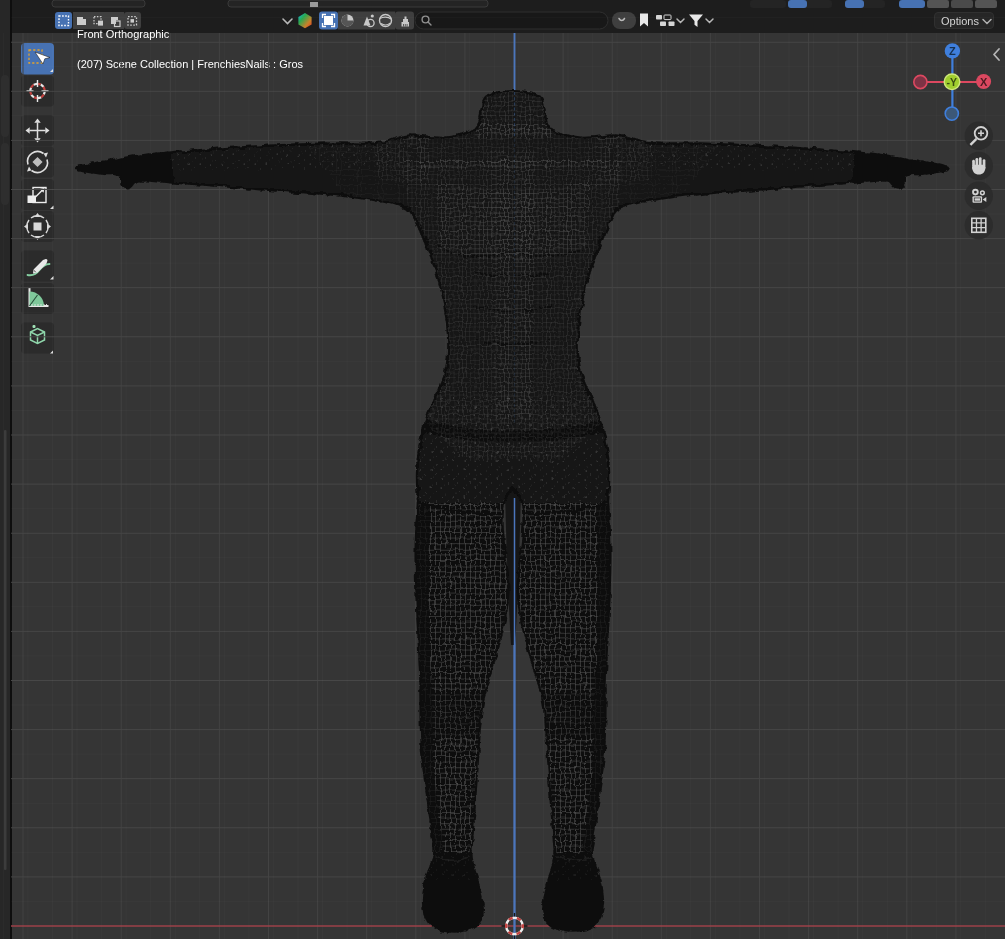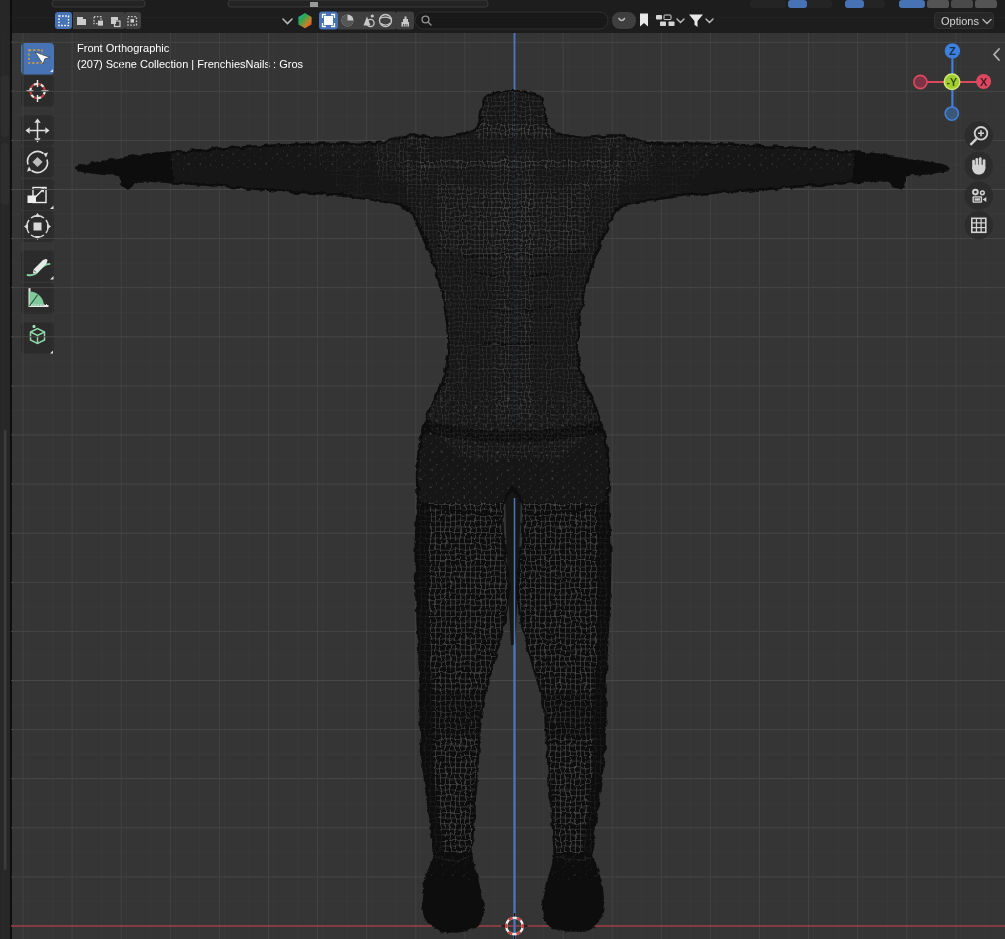--- a/index.html
+++ b/index.html
@@ -176,21 +176,21 @@
 </g>
 
 <g transform="translate(37.5,338)">
  <path d="M-7 -6l7 -3.5l7 3.5v8l-7 3.5l-7 -3.5z" fill="none" stroke="#8fd6ab" stroke-width="1.5"></path>
  <path d="M-7 -6l7 3.5l7 -3.5M0 -2.5V5.5" fill="none" stroke="#8fd6ab" stroke-width="1.5"></path>
  <path d="M-5 -11.5h3M-3.5 -13v3" stroke="#9fe0b5" stroke-width="1.8"></path>
  <path d="M12.5 15.5l3-3v3z" fill="#dfdfdf"></path>
 </g>
 </svg>
 
-<div class="txt" style="left:77px;top:42px;color:#ffffff">Front Orthographic</div>
+<div class="txt" style="left:77px;top:28px;color:#ffffff">Front Orthographic</div>
 <div class="txt" style="left:77px;top:58px;color:#ffffff">(207) Scene Collection | FrenchiesNails : Gros</div>
 
 <svg class="abs" style="left:0;top:0" width="1005" height="939" viewBox="0 0 1005 939">
 <defs>
 <pattern id="mesh" width="4.2" height="4.6" patternUnits="userSpaceOnUse">
  <rect width="4.2" height="4.6" fill="none"></rect>
  <path d="M0 0H4.2M0 0V4.6" stroke="#6f6f6f" stroke-width="0.9" fill="none"></path>
 </pattern>
 <pattern id="meshleg" width="5.0" height="5.6" patternUnits="userSpaceOnUse">
  <rect width="5.0" height="5.6" fill="#0d0d0d"></rect>

